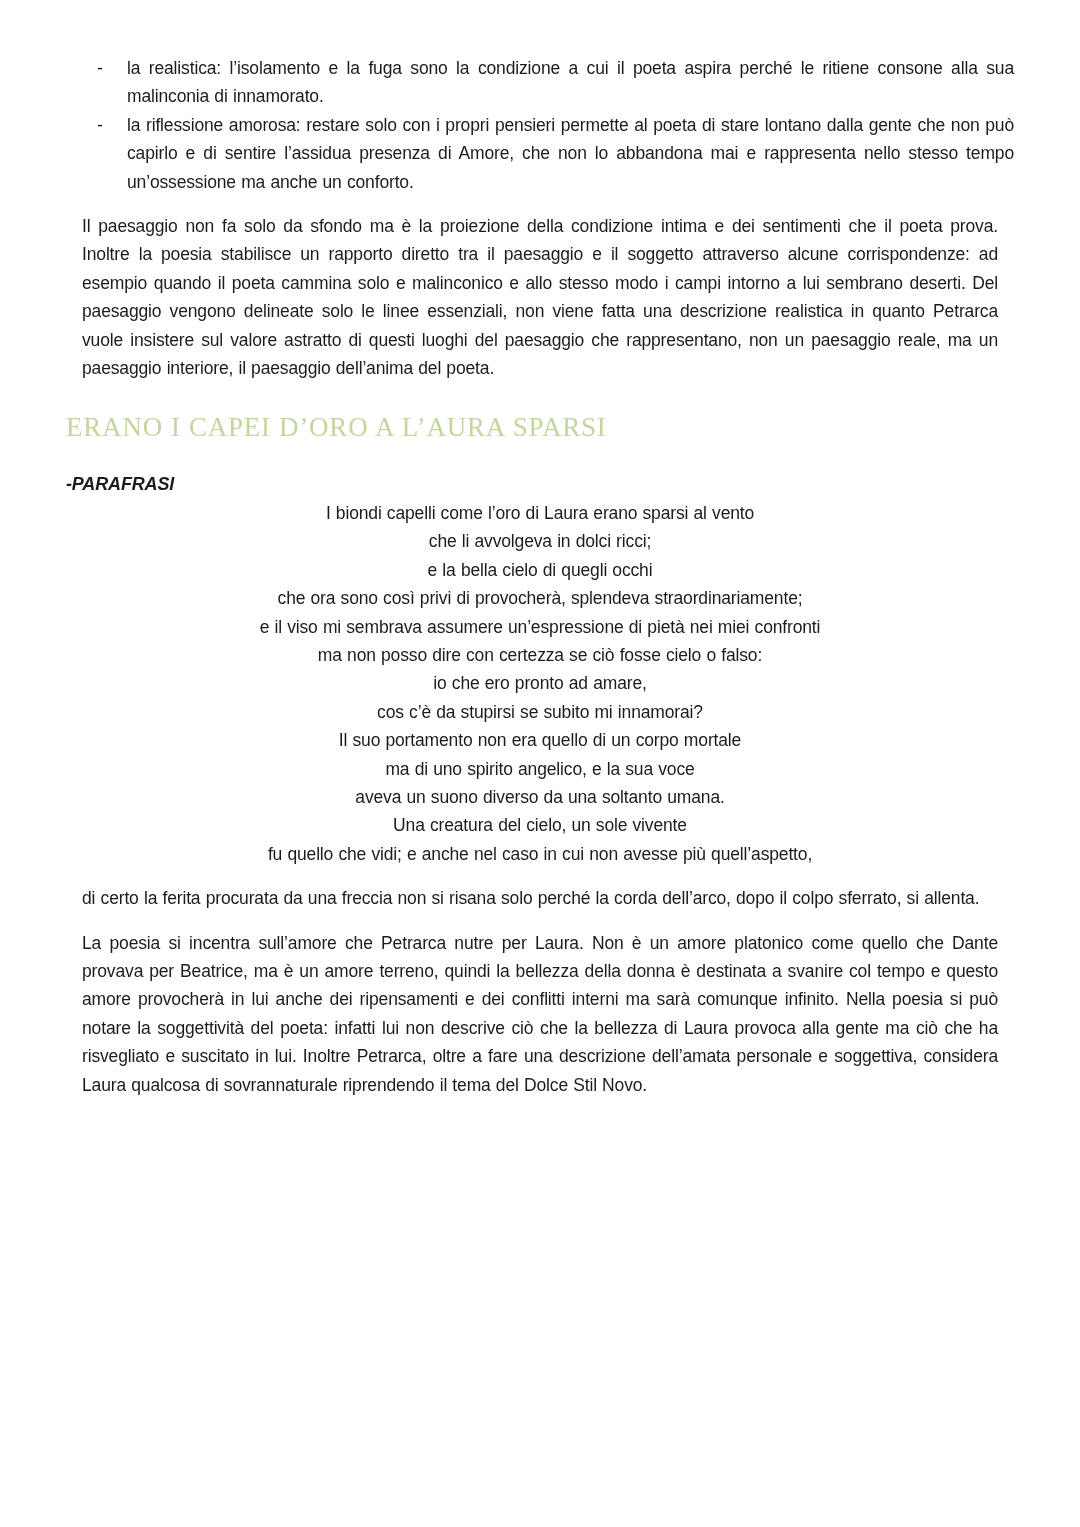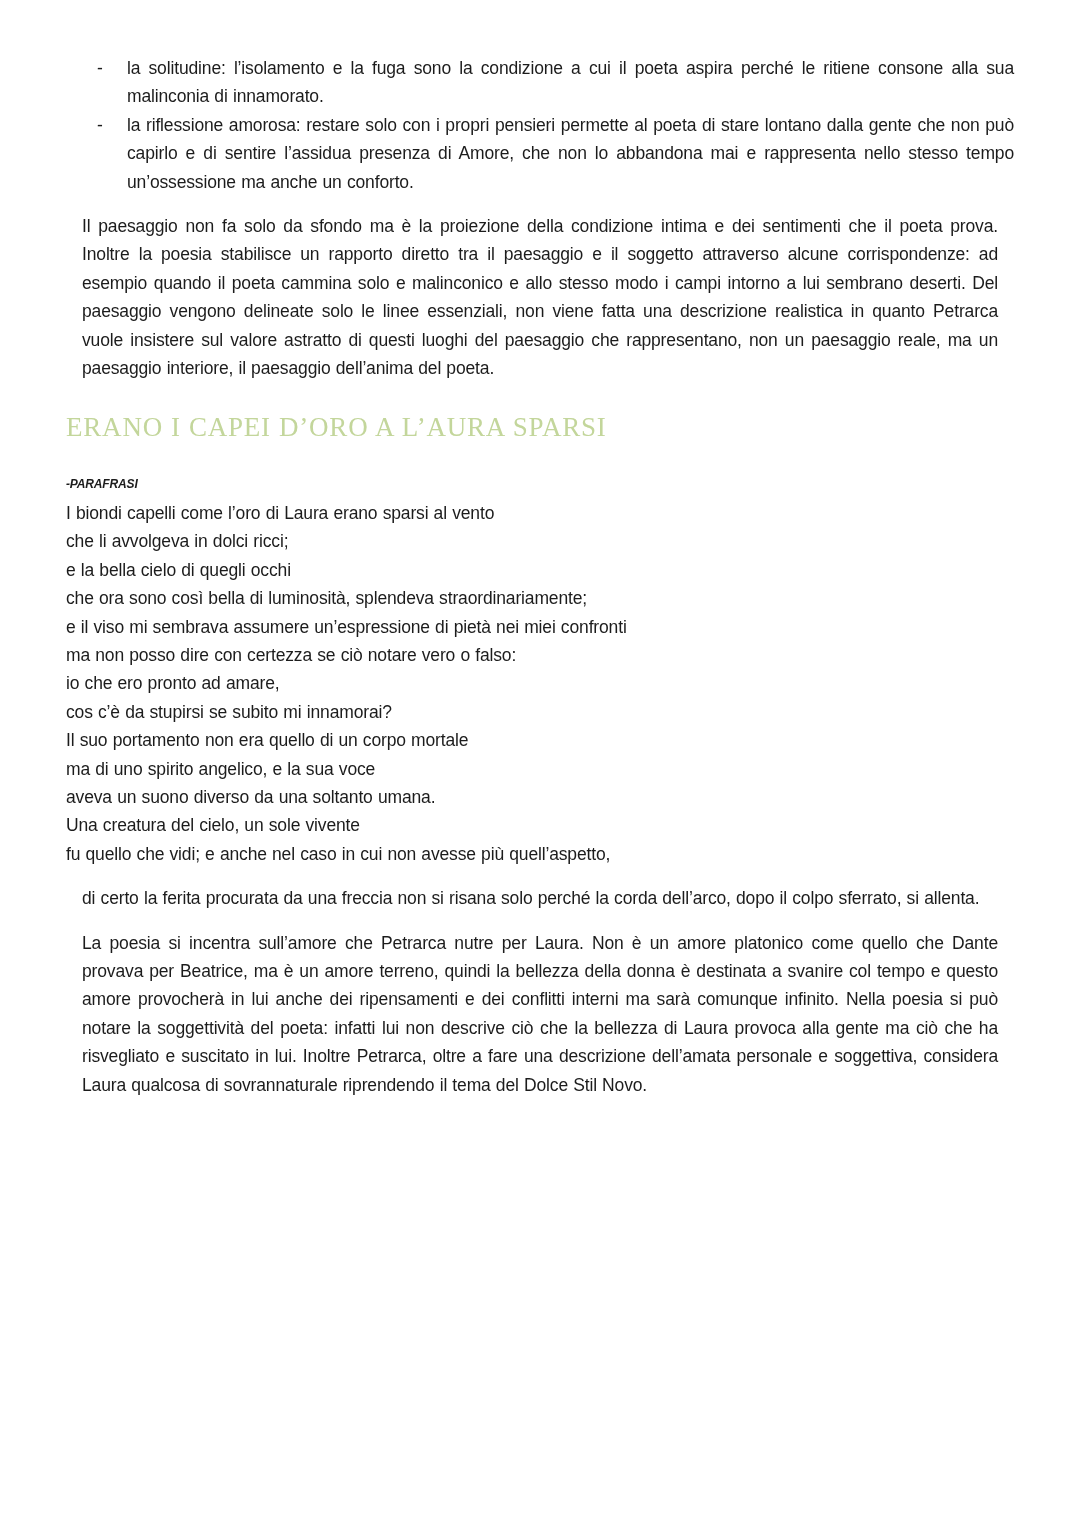--- a/index.html
+++ b/index.html
@@ -48,58 +48,58 @@
     font-weight: normal;
     font-size: 27px;
     line-height: 32px;
     letter-spacing: 0.8px;
     color: #c3d69b;
     margin: 29px 0 0 0;
   }
   .section-label {
     font-weight: bold;
     font-style: italic;
-    font-size: 12px;
+    font-size: 18px;
     margin: 27px 0 0 0;
     text-align: left;
   }
   .verse-line {
     margin: 0;
-    text-align: left;
+    text-align: center;
   }
 </style>
 </head>
 <body>
 
 <div class="page">
   <div class="content">
 
     <div class="bullet-item">
       <span class="bullet-dash">-</span>
-      <span>la solitudine: l’isolamento e la fuga sono la condizione a cui il poeta aspira perché le ritiene consone alla sua malinconia di innamorato.</span>
+      <span>la realistica: l’isolamento e la fuga sono la condizione a cui il poeta aspira perché le ritiene consone alla sua malinconia di innamorato.</span>
     </div>
 
     <div class="bullet-item">
       <span class="bullet-dash">-</span>
       <span>la riflessione amorosa: restare solo con i propri pensieri permette al poeta di stare lontano dalla gente che non può capirlo e di sentire l’assidua presenza di Amore, che non lo abbandona mai e rappresenta nello stesso tempo un’ossessione ma anche un conforto.</span>
     </div>
 
     <p class="para">Il paesaggio non fa solo da sfondo ma è la proiezione della condizione intima e dei sentimenti che il poeta prova. Inoltre la poesia stabilisce un rapporto diretto tra il paesaggio e il soggetto attraverso alcune corrispondenze: ad esempio quando il poeta cammina solo e malinconico e allo stesso modo i campi intorno a lui sembrano deserti. Del paesaggio vengono delineate solo le linee essenziali, non viene fatta una descrizione realistica in quanto Petrarca vuole insistere sul valore astratto di questi luoghi del paesaggio che rappresentano, non un paesaggio reale, ma un paesaggio interiore, il paesaggio dell’anima del poeta.</p>
 
     <h1 class="section-heading">ERANO I CAPEI D’ORO A L’AURA SPARSI</h1>
 
     <p class="section-label">-PARAFRASI</p>
 
     <div>
       <p class="verse-line">I biondi capelli come l’oro di Laura erano sparsi al vento</p>
       <p class="verse-line">che li avvolgeva in dolci ricci;</p>
       <p class="verse-line">e la bella cielo di quegli occhi</p>
-      <p class="verse-line">che ora sono così bella di luminosità, splendeva straordinariamente;</p>
+      <p class="verse-line">che ora sono così privi di provocherà, splendeva straordinariamente;</p>
       <p class="verse-line">e il viso mi sembrava assumere un’espressione di pietà nei miei confronti</p>
-      <p class="verse-line">ma non posso dire con certezza se ciò notare vero o falso:</p>
+      <p class="verse-line">ma non posso dire con certezza se ciò fosse cielo o falso:</p>
       <p class="verse-line">io che ero pronto ad amare,</p>
       <p class="verse-line">cos c’è da stupirsi se subito mi innamorai?</p>
       <p class="verse-line">Il suo portamento non era quello di un corpo mortale</p>
       <p class="verse-line">ma di uno spirito angelico, e la sua voce</p>
       <p class="verse-line">aveva un suono diverso da una soltanto umana.</p>
       <p class="verse-line">Una creatura del cielo, un sole vivente</p>
       <p class="verse-line">fu quello che vidi; e anche nel caso in cui non avesse più quell’aspetto,</p>
       <p class="para">di certo la ferita procurata da una freccia non si risana solo perché la corda dell’arco, dopo il colpo sferrato, si allenta.</p>
     </div>
 

